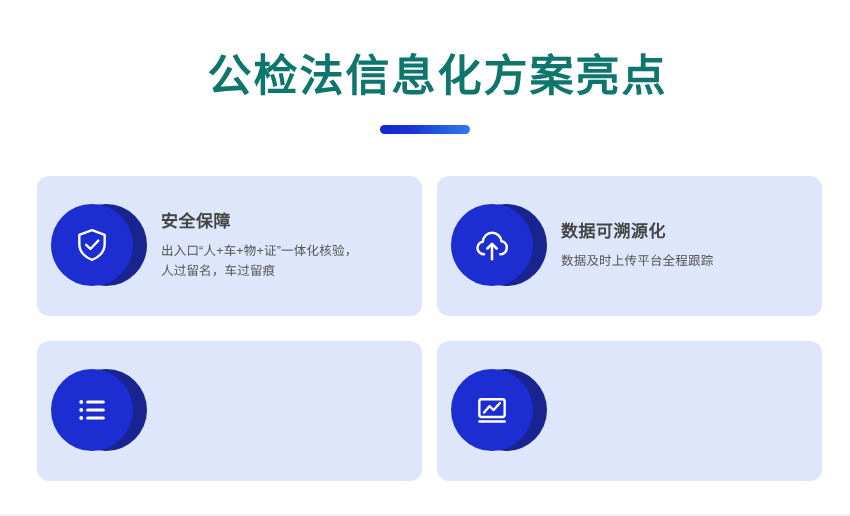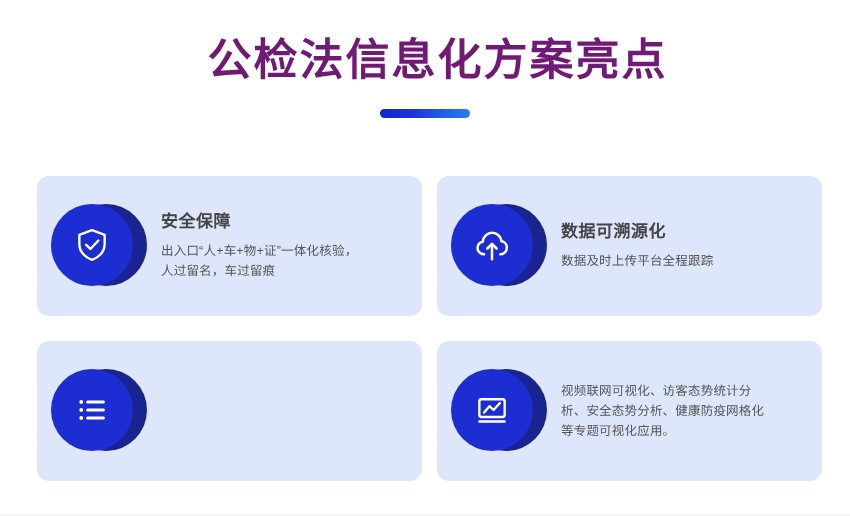--- a/index.html
+++ b/index.html
@@ -25,24 +25,24 @@
 
   
   .header {
     width: 100%;
     padding-top: 34px;
     text-align: center;
   }
   .page-title {
     font-size: 44px;
     font-weight: bold;
-    color: #701a75;
+    color: #0f766e;
     letter-spacing: 2px;
     line-height: 1.2;
-    margin: 0;
+    margin: 16px;
     font-family: "Liberation Sans", "DejaVu Sans", sans-serif;
     padding-left: 25px;
   }
   .title-underline {
     width: 90px;
     height: 9px;
     border-radius: 5px;
     margin: 22px auto 0 auto;
     background: linear-gradient(to right, #1226cf 0%, #1a33d6 35%, #2463e4 75%, #2f7bef 100%);
   }
@@ -219,21 +219,20 @@
           <span>
             <svg width="38" height="38" viewBox="0 0 24 24" fill="none" stroke="#ffffff" stroke-width="1.5" stroke-linecap="round" stroke-linejoin="round">
               <rect x="4.0" y="5.2" width="16" height="11.2" rx="1.4"></rect>
               <polyline points="7.0,13.6 10.4,9.6 13.0,12.0 17.0,7.6"></polyline>
               <line x1="4.0" y1="19.3" x2="20.0" y2="19.3"></line>
             </svg>
           </span>
         </div>
       </div>
       <div class="card-text">
-        <div class="card-desc">视频联网可视化、访客态势统计分析、安全态势分析、健康防疫网格化等专题可视化应用。</div>
       </div>
     </div>
 
   </div>
 
   <div class="bottom-hairline"></div>
 
 </div>
 
 </body></html>

